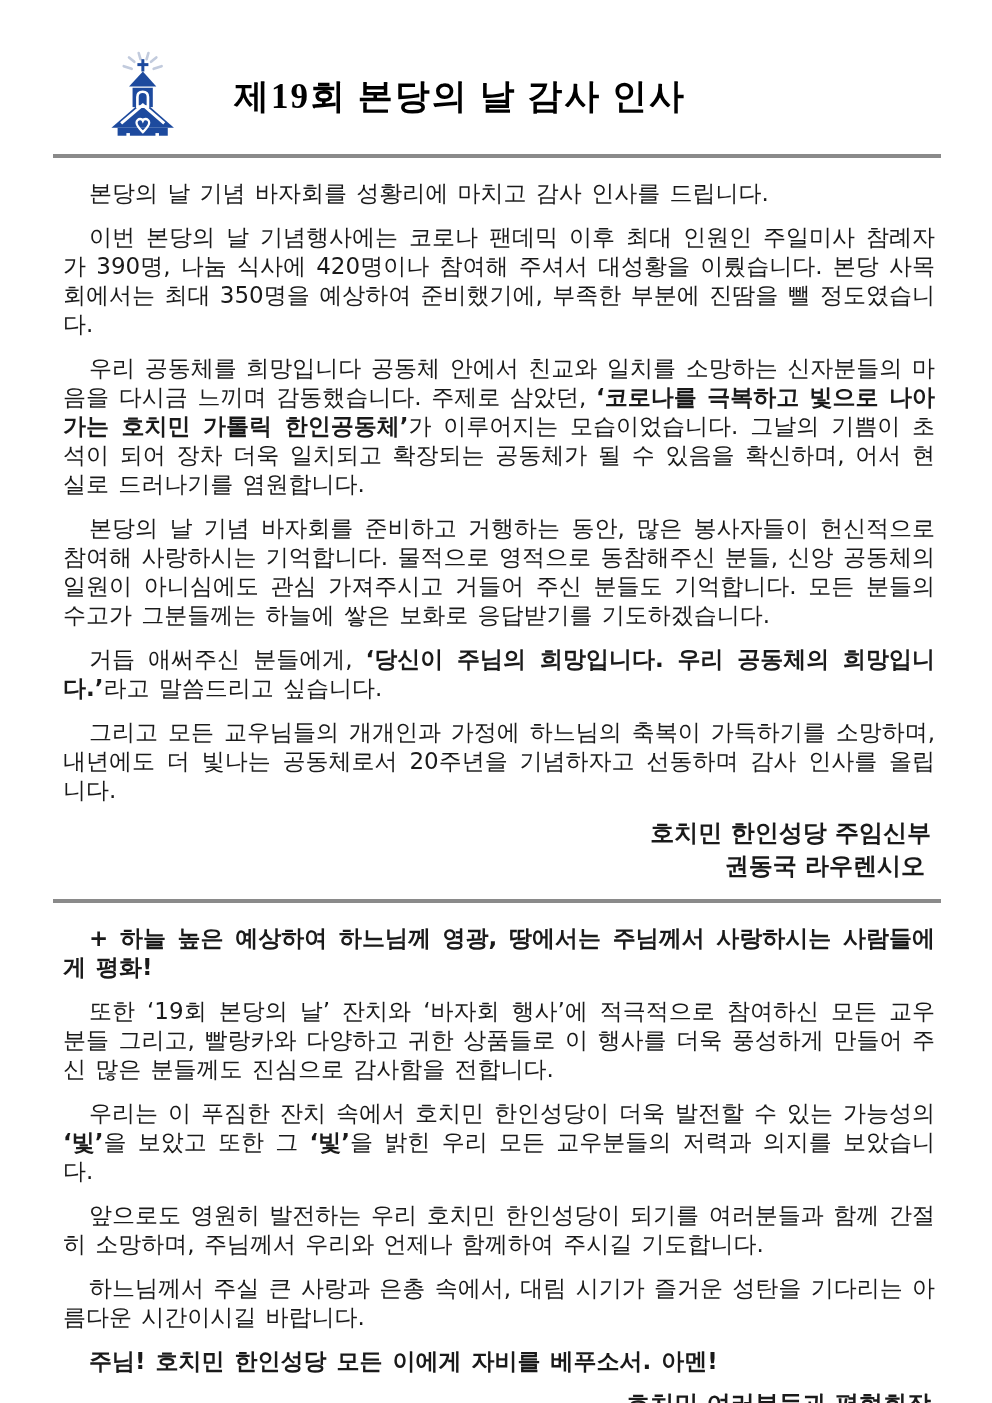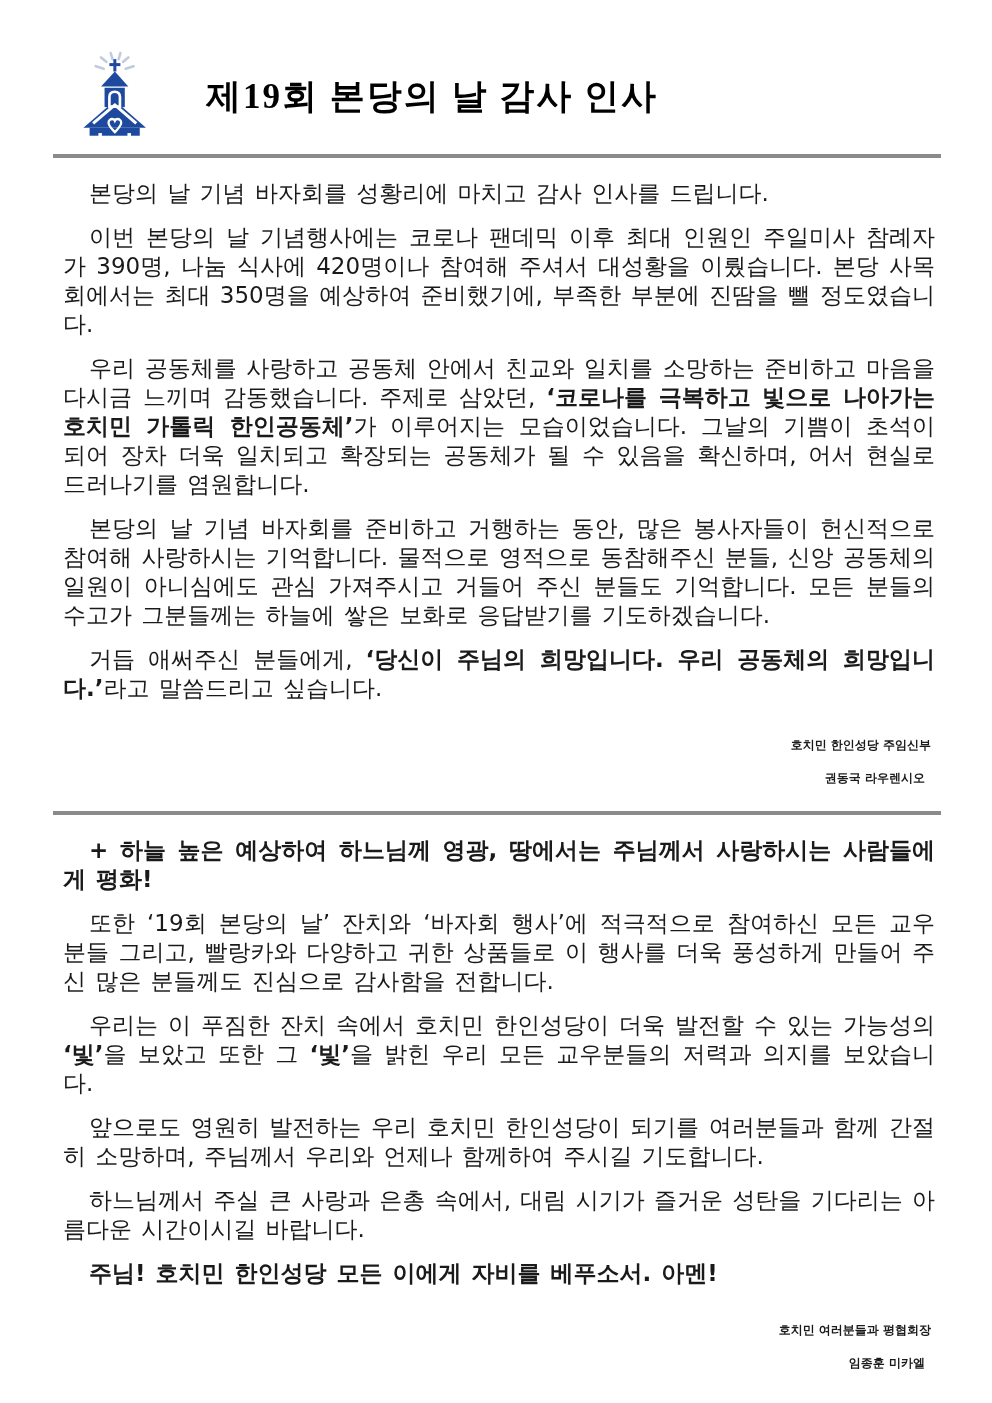--- a/index.html
+++ b/index.html
@@ -4,21 +4,21 @@
 <style>
   html,body{margin:0;padding:0;background:#ffffff;}
   body{
     width:992px;min-height:1403px;
     font-family:"DejaVu Sans","Liberation Sans",sans-serif;
     color:#1a1a1a;
     position:relative;
   }
   .doc-header{
     display:flex;align-items:center;gap:46px;
-    padding:50px 56px 10px 72px;
+    padding:50px 56px 10px 100px;
     border-radius:10px;
   }
   .logo{flex:0 0 auto;line-height:0;}
   .logo svg{width:88px;height:92px;display:block;}
   .doc-title{
     font-family:"Liberation Serif","DejaVu Serif",serif;
     font-weight:bold;font-size:35px;letter-spacing:2px;
     color:#000;white-space:nowrap;
   }
   .rule{
@@ -28,22 +28,22 @@
   .content{padding:6px 57px 0 63px;}
   p.para{
     margin:15px 0 0 0;
     font-size:23px;line-height:29px;
     text-align:justify;text-indent:26px;
     word-spacing:2px;
   }
   p.para b{font-weight:bold;}
   .signature{
     text-align:right;font-weight:bold;
-    font-size:12px;line-height:33px;
-    margin:26px 4px 16px 0;
+    font-size:24px;line-height:33px;
+    margin:12px 4px 16px 0;
   }
   .signature .sig-name{padding-right:6px;}
 </style>
 </head>
 <body>
 
 <header class="doc-header">
   <div class="logo">
     <svg viewBox="0 0 100 104" xmlns="http://www.w3.org/2000/svg" aria-hidden="true">
 
@@ -80,23 +80,24 @@
     </svg>
   </div>
   <h1 class="doc-title">제19회 본당의 날 감사 인사</h1>
 </header>
 
 <hr class="rule">
 
 <section class="content">
   <p class="para"><span>본당의 날 기념 바자회를 성황리에 마치고 감사 인사를 드립니다.</span></p>
   <p class="para"><span>이번 본당의 날 기념행사에는 코로나 팬데믹 이후 최대 인원인 주일미사 참례자가 390명, 나눔 식사에 420명이나 참여해 주셔서 대성황을 이뤘습니다. 본당 사목회에서는 최대 350명을 예상하여 준비했기에, 부족한 부분에 진땀을 뺄 정도였습니다.</span></p>
-  <p class="para"><span>우리 공동체를 사랑하고 공동체 안에서 친교와 일치를 소망하는 준비하고 마음을 다시금 느끼며 감동했습니다. 주제로 삼았던, </span><b>‘코로나를 극복하고 빛으로 나아가는 호치민 가톨릭 한인공동체’</b><span>가 이루어지는 모습이었습니다. 그날의 기쁨이 초석이 되어 장차 더욱 일치되고 확장되는 공동체가 될 수 있음을 확신하며, 어서 현실로 드러나기를 염원합니다.</span></p>
+  <p class="para"><span>우리 공동체를 희망입니다 공동체 안에서 친교와 일치를 소망하는 신자분들의 마음을 다시금 느끼며 감동했습니다. 주제로 삼았던, </span><b>‘코로나를 극복하고 빛으로 나아가는 호치민 가톨릭 한인공동체’</b><span>가 이루어지는 모습이었습니다. 그날의 기쁨이 초석이 되어 장차 더욱 일치되고 확장되는 공동체가 될 수 있음을 확신하며, 어서 현실로 드러나기를 염원합니다.</span></p>
   <p class="para"><span>본당의 날 기념 바자회를 준비하고 거행하는 동안, 많은 봉사자들이 헌신적으로 참여해 사랑하시는 기억합니다. 물적으로 영적으로 동참해주신 분들, 신앙 공동체의 일원이 아니심에도 관심 가져주시고 거들어 주신 분들도 기억합니다. 모든 분들의 수고가 그분들께는 하늘에 쌓은 보화로 응답받기를 기도하겠습니다.</span></p>
   <p class="para"><span>거듭 애써주신 분들에게, </span><b>‘당신이 주님의 희망입니다. 우리 공동체의 희망입니다.’</b><span>라고 말씀드리고 싶습니다.</span></p>
+  <p class="para"><span>그리고 모든 교우님들의 개개인과 가정에 하느님의 축복이 가득하기를 소망하며, 내년에도 더 빛나는 공동체로서 20주년을 기념하자고 선동하며 감사 인사를 올립니다.</span></p>
   <div class="signature">
     <div>호치민 한인성당 주임신부</div>
     <div class="sig-name">권동국 라우렌시오</div>
   </div>
 </section>
 
 <hr class="rule">
 
 <section class="content">
   <p class="para"><b>+ 하늘 높은 예상하여 하느님께 영광, 땅에서는 주님께서 사랑하시는 사람들에게 평화!</b></p>

